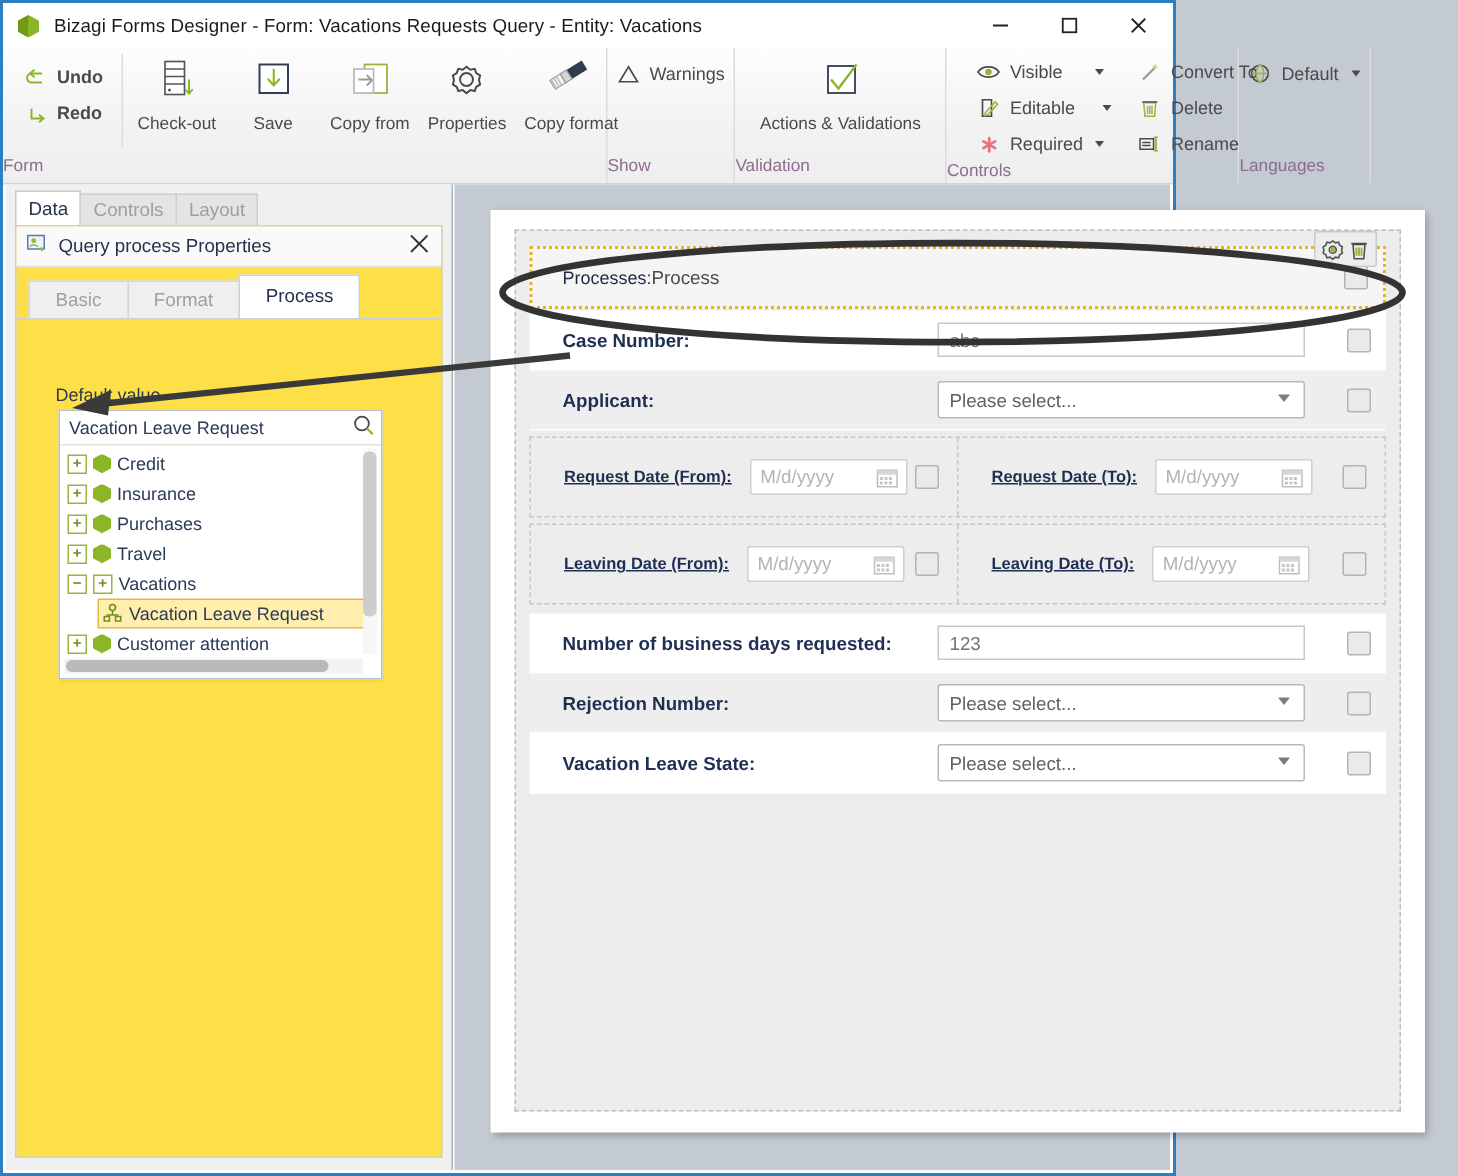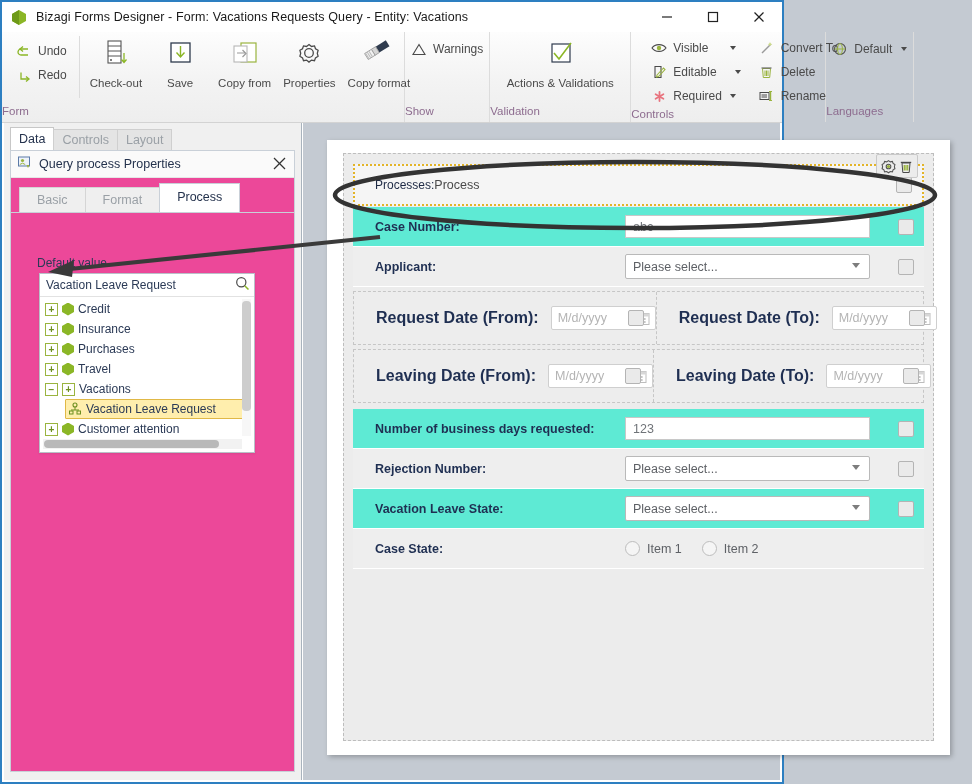--- a/index.html
+++ b/index.html
@@ -76,42 +76,42 @@
 
   .smallbtn{
     display:flex;align-items:center;gap:6px;height:22px;padding:0 6px;
     font-size:12px;color:#4a4a4a;white-space:nowrap;
   }
   .smallbtn .ico{width:16px;height:16px;display:flex;align-items:center;justify-content:center;}
   .caret{
     width:0;height:0;border-left:3.5px solid transparent;border-right:3.5px solid transparent;
     border-top:4px solid #4a4a4a;margin-left:3px;
   }
-  .undoredo{display:flex;flex-direction:column;padding-left:8px;padding-top:4px;gap:2px;}
+  .undoredo{display:flex;flex-direction:column;padding-left:8px;padding-top:4px;gap:2px;font-weight:bold;}
 
   
   .leftpanel{
     position:absolute;left:2px;top:121px;width:298px;bottom:2px;
     background:#f0f0f0;
     box-sizing:border-box;
     border-right:1px solid #a9b3bd;
   }
   .tabrow{
     position:absolute;left:6px;top:5px;height:22px;display:flex;align-items:flex-end;
   }
   .tab{
     height:21px;line-height:21px;padding:0 8px;font-size:12.5px;
     background:#e4e4e4;color:#9aa0a6;border:1px solid #cfcfcf;border-bottom:none;
     margin-right:-1px;box-sizing:border-box;
   }
   .tab.active{background:#ffffff;color:#24324d;border-color:#c7c7c7;height:23px;line-height:22px;}
 
   .propbox{
     position:absolute;left:6px;top:27px;right:6px;bottom:8px;
-    background:#ec4899;border:1px solid #c9d0d8;box-sizing:border-box;
+    background:#fde047;border:1px solid #c9d0d8;box-sizing:border-box;
   }
   .prophdr{
     height:26px;display:flex;align-items:center;gap:6px;padding:0 6px;
     border-bottom:1px solid #e6e6e6;background:#fafafa;
   }
   .prophdr .ptitle{font-size:12.5px;color:#24324d;}
   .prophdr .closex{margin-left:auto;color:#333;font-size:15px;line-height:1;padding:0 2px;}
 
   .subtabs{display:flex;align-items:flex-end;height:30px;padding-left:8px;margin-top:4px;
     border-bottom:1px solid #c9d0d8;}
@@ -172,21 +172,21 @@
     position:absolute;left:24px;top:17px;width:623px;height:615px;
     background:#ffffff;box-shadow:2px 2px 5px rgba(0,0,0,.25);
   }
   .formcontent{
     position:absolute;left:16px;top:13px;right:16px;bottom:14px;
     border:1px dashed #bdbdbd;background:#ececec;box-sizing:border-box;
     padding:10px 9px;
   }
   .frow{
     position:relative;height:40px;display:flex;align-items:center;
-    background:#5eead4;border-bottom:1px solid #ffffff;
+    background:#ffffff;border-bottom:1px solid #ffffff;
     padding-left:22px;box-sizing:border-box;
   }
   .frow.alt{background:#eeeeee;}
   .frow .flabel{
     width:250px;font-size:12.5px;color:#1f2f52;font-weight:bold;white-space:nowrap;
   }
   .fchk{
     position:absolute;right:10px;top:50%;transform:translateY(-50%);
     width:14px;height:14px;border:1px solid #b4b4b4;background:#eaeaea;border-radius:2px;
   }
@@ -209,21 +209,21 @@
   .pairwrap{
     display:flex;height:54px;background:#eeeeee;border-bottom:1px solid #ffffff;
     border:1px dashed #c6c6c6;box-sizing:border-box;margin:4px 0;background:#ededed;
   }
   .paircell{
     flex:1;display:flex;align-items:center;position:relative;
     border-right:1px dashed #c6c6c6;box-sizing:border-box;padding-left:22px;
   }
   .paircell:last-child{border-right:none;}
   .paircell .plabel{
-    font-size:16px;color:#1f2f52;font-weight:bold;white-space:nowrap;margin-right:12px;
+    font-size:11px;color:#1f2f52;font-weight:bold;white-space:nowrap;margin-right:12px;text-decoration:underline;
   }
   .dateinput{
     width:105px;height:24px;border:1px solid #cfcfcf;background:#fff;box-sizing:border-box;
     display:flex;align-items:center;padding-left:6px;font-size:12.5px;color:#b4b4b4;
     position:relative;border-radius:2px;
   }
   .calico{position:absolute;right:5px;top:4px;}
   .paircell .fchk{right:12px;}
 
   .radio{
@@ -748,29 +748,20 @@
 
         <div class="frow">
           <span class="flabel">Vacation Leave State:</span>
           <span class="selinput">
             <span>Please select...</span>
             <span class="dcaret"></span>
           </span>
           <span class="fchk"></span>
         </div>
 
-        <div class="frow alt">
-          <span class="flabel">Case State:</span>
-          <span style="display:flex;align-items:center;">
-            <span class="radio"></span>
-            <span class="radiolbl">Item 1</span>
-            <span class="radio"></span>
-            <span class="radiolbl">Item 2</span>
-          </span>
-        </div>
 
       </div>
     </div>
   </div>
 
   <svg class="annot" viewBox="0 0 972 784">
     <ellipse cx="633" cy="193" rx="300" ry="33" fill="none" stroke="#333333" stroke-width="4.5"></ellipse>
     <line x1="378" y1="235" x2="58" y2="268" stroke="#3a3a3a" stroke-width="4.2"></line>
     <polygon points="46,270 72,258 70,275" fill="#3a3a3a"></polygon>
   </svg>

